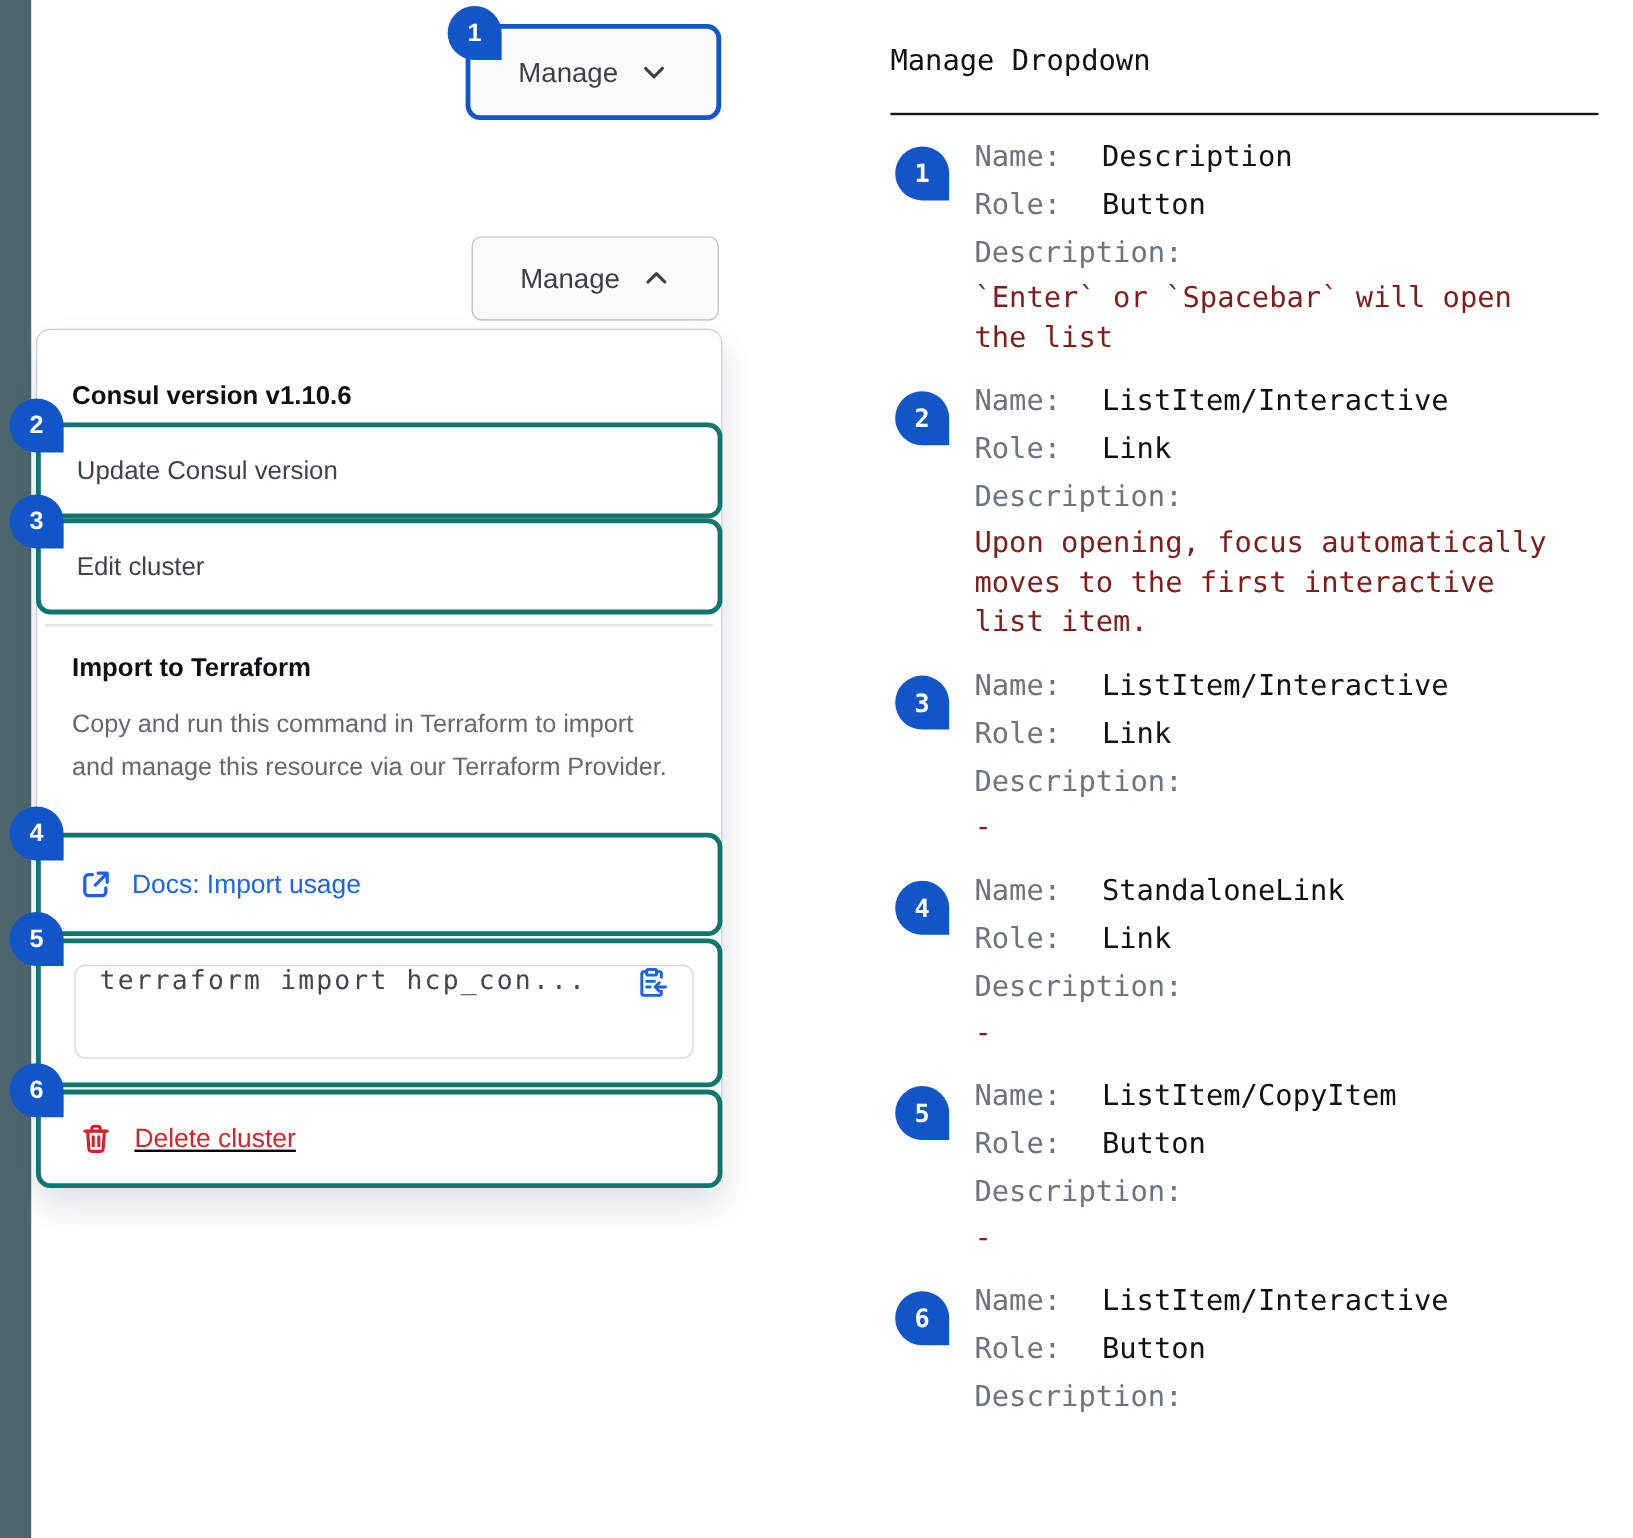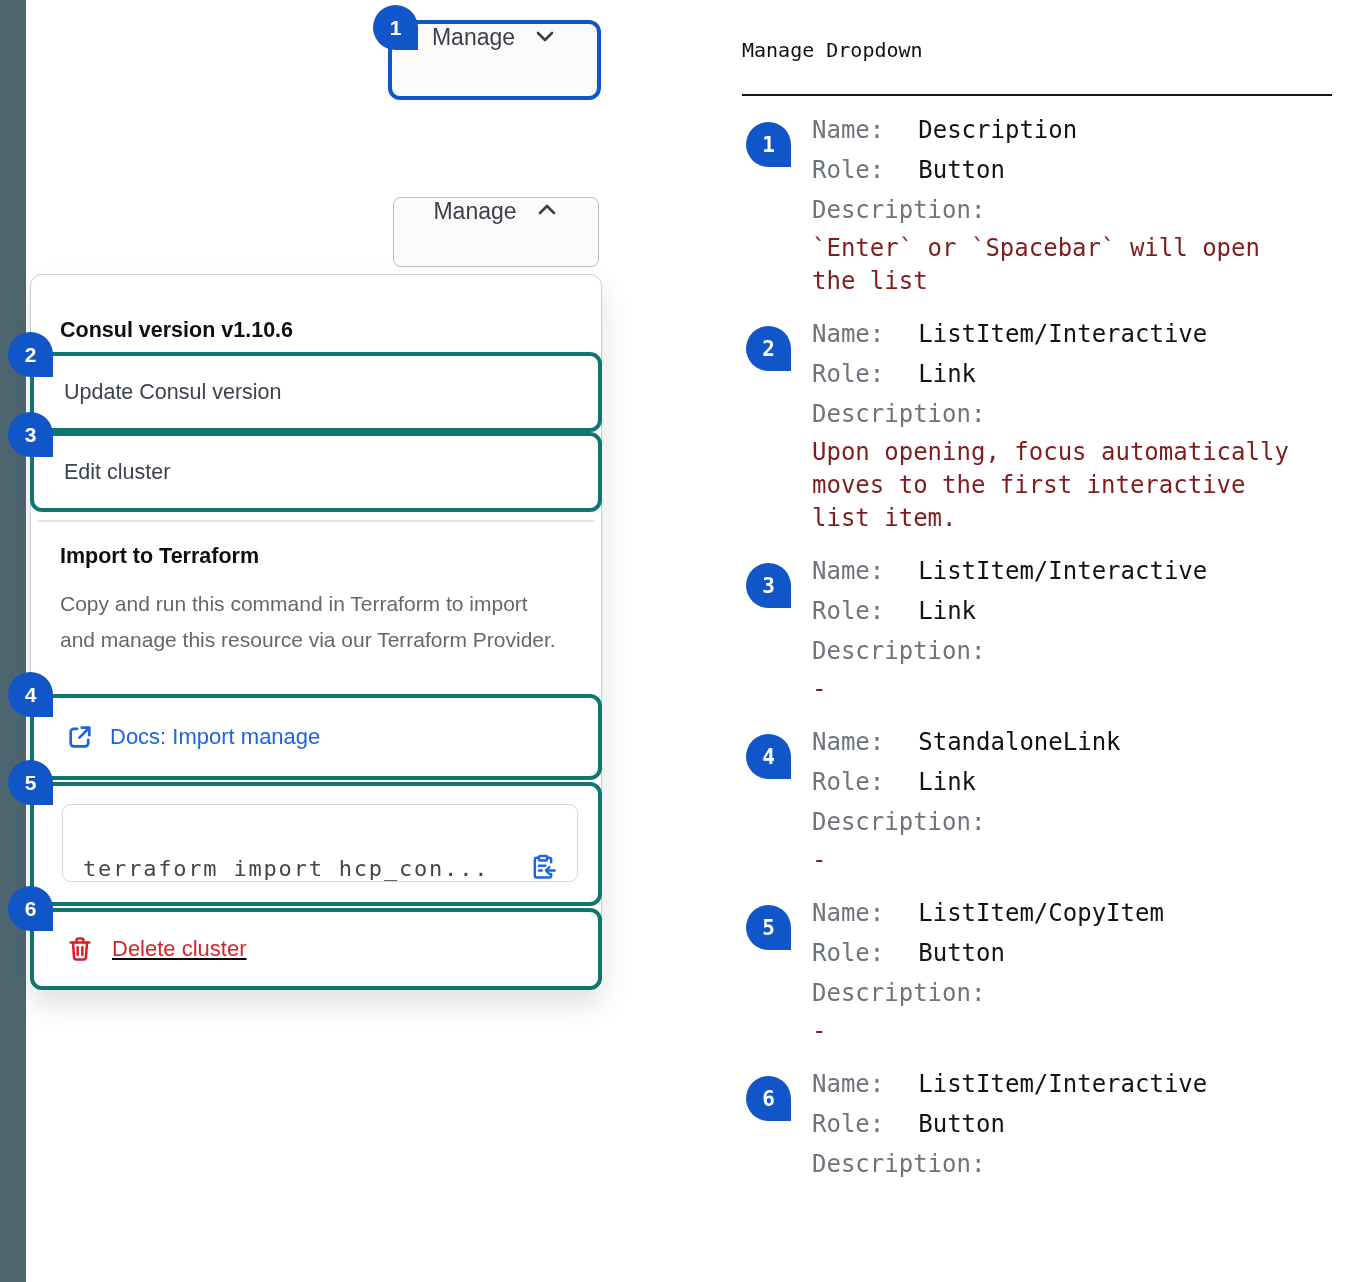--- a/index.html
+++ b/index.html
@@ -13,21 +13,21 @@
     overflow: hidden;
   }
   
   .rail {
     position:absolute; left:0; top:0; width:26px; height:1282px;
     background:#4d6670;
   }
   
   .btn {
     position:absolute;
-    display:flex; align-items:flex-start; justify-content:center; gap:18px;
+    display:flex; align-items:center; justify-content:center; gap:18px;
     background:#fbfbfc;
     color:#3b4047;
     font-size:23px;
     cursor:pointer;
   }
   .btn-focus {
     left:388px; top:20px; width:213px; height:80px;
     border:4px solid #1156c8; border-radius:12px;
   }
   .btn-open {
@@ -71,35 +71,35 @@
   .para {
     position:absolute; left:60px; top:586px; width:505px;
     font-size:21px; line-height:36px; color:#63686f; z-index:2;
   }
   .link-row { color:#1c63e6; font-size:22px; font-weight:500; display:flex; align-items:center; gap:16px; }
   .danger-row { color:#de2128; font-size:22px; font-weight:500; display:flex; align-items:center; gap:18px; }
   .icon24 { width:28px; height:28px; display:block; flex:0 0 auto; }
   .code-field {
     position:absolute; left:28px; top:18px; width:516px; height:78px;
     border:1.5px solid #d5d7db; border-radius:9px; background:#fff;
-    display:flex; align-items:flex-end; padding:0 20px;
+    display:flex; align-items:flex-start; padding:0 20px;
   }
   .code-text {
     flex:1;
     font-family:"DejaVu Sans Mono", monospace;
     font-size:22px; letter-spacing:1.8px; color:#43464c;
     white-space:nowrap; overflow:hidden;
   }
   
   .anno {
     position:absolute; left:742px; top:28px; width:590px;
     font-family:"DejaVu Sans Mono", monospace;
     color:#111315;
   }
-  .anno-title { font-size:20px; font-weight:500; line-height:44px; color:#0e1013; }
+  .anno-title { font-size:24px; font-weight:500; line-height:44px; color:#0e1013; }
   .anno-hr { border:0; border-top:2.5px solid #14171a; margin:22px 0 0 0; }
   .anno-items { margin-top:14px; }
   .anno-item { position:relative; padding-left:70px; margin-bottom:16px; }
   .anno-item .pin { left:4px; top:12px; position:absolute; }
   .arow { line-height:40px; font-size:24px; white-space:nowrap; }
   .albl { color:#6e747c; margin-right:34px; }
   .aval { color:#101214; font-weight:500; }
   .adesc {
     margin-top:2px; width:500px;
     font-size:24px; line-height:33px; color:#7f1d1d;
@@ -145,21 +145,21 @@
 
   <div class="para">Copy and run this command in Terraform to import and manage this resource via our Terraform Provider.</div>
 
   <div class="outline-box" style="top:694px; height:86px;">
     <span class="link-row" style="margin-left:32px;">
       <svg class="icon24" viewBox="0 0 24 24" fill="none" stroke="#1c63e6" stroke-width="2.3" stroke-linecap="round" stroke-linejoin="round">
         <path d="M9.5 5H6.6C5.2 5 4 6.2 4 7.6v9.8C4 18.8 5.2 20 6.6 20h9.8c1.4 0 2.6-1.2 2.6-2.6V14.5"></path>
         <polyline points="13.5,4 20,4 20,10.5"></polyline>
         <line x1="19.5" y1="4.5" x2="11.5" y2="12.5"></line>
       </svg>
-      <span>Docs: Import manage</span>
+      <span>Docs: Import usage</span>
     </span>
   </div>
 
   <div class="outline-box" style="top:782px; height:124px;">
     <div class="code-field">
       <span class="code-text">terraform import hcp_con...</span>
       <svg class="icon24" viewBox="0 0 24 24" fill="none" stroke="#1c63e6" stroke-width="2.1" stroke-linecap="round" stroke-linejoin="round">
         <path d="M8 4H6.5C5.7 4 5 4.7 5 5.5v14C5 20.3 5.7 21 6.5 21h11c.8 0 1.5-.7 1.5-1.5V18"></path>
         <path d="M16 4h1.5c.8 0 1.5.7 1.5 1.5V8"></path>
         <rect x="8.5" y="2.5" width="7" height="4" rx="1"></rect>

